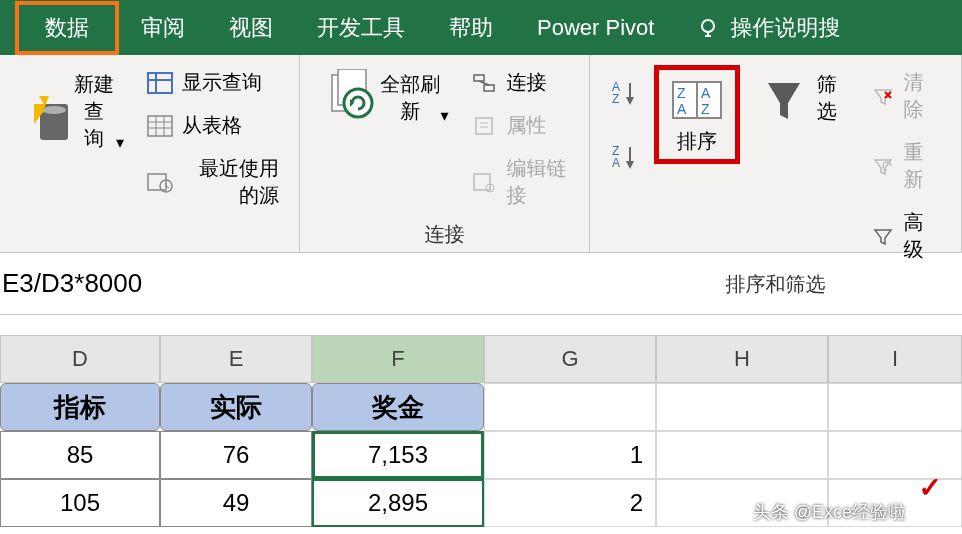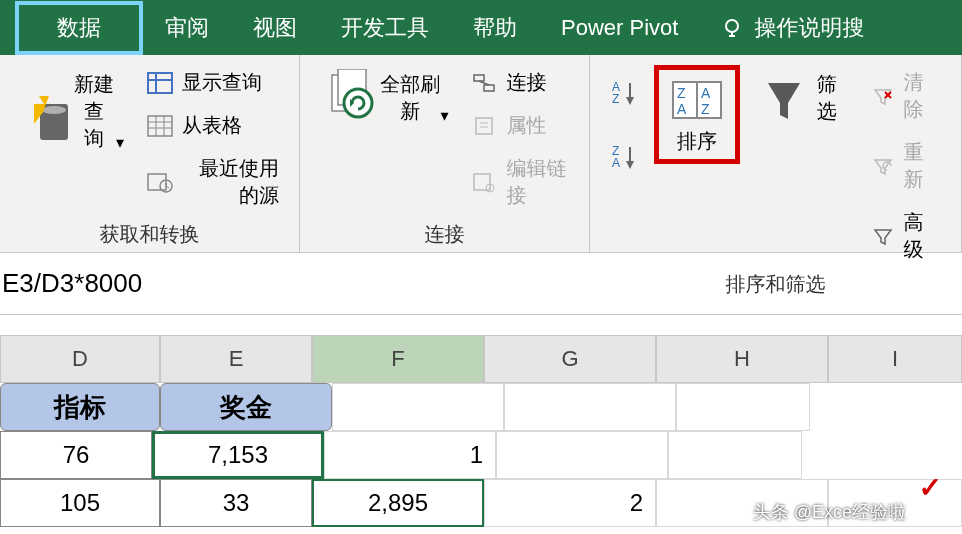--- a/index.html
+++ b/index.html
@@ -1,20 +1,20 @@
 <!DOCTYPE html>
 <html><head>
   <meta charset="utf-8">
   <style>
     * { margin: 0; padding: 0; box-sizing: border-box; }
     body { font-family: "Microsoft YaHei", Arial, sans-serif; background: #fff; width: 962px; height: 534px; overflow: hidden; }
     
     .ribbon-tabs { background: #217346; height: 55px; display: flex; align-items: center; padding-left: 15px; }
     .tab { color: #fff; font-size: 22px; padding: 10px 22px; cursor: pointer; }
-    .tab.active { border: 4px solid #7dd3fc; padding: 8px 38px; }
+    .tab.active { border: 4px solid #f97316; padding: 8px 26px; }
     .help-hint { display: flex; align-items: center; margin-left: 20px; color: #fff; font-size: 22px; }
     .bulb { margin-right: 10px; }
     
     .ribbon-body { background: #f3f2f1; height: 198px; display: flex; border-bottom: 1px solid #c8c6c4; }
     .group { border-right: 1px solid #c8c6c4; display: flex; flex-direction: column; justify-content: space-between; padding: 10px 14px 4px 14px; }
     .group-label { text-align: center; font-size: 20px; color: #333; padding-top: 4px; }
     .group-content { display: flex; align-items: flex-start; flex: 1; }
     
     .big-btn { display: flex; flex-direction: row; align-items: flex-end; padding: 4px 10px; cursor: pointer; }
     .big-btn-label { font-size: 20px; text-align: center; margin-top: 2px; }
@@ -120,21 +120,20 @@
                 <rect x="2" y="4" width="18" height="16" fill="none" stroke="#888" stroke-width="1.5"></rect>
                 <circle cx="20" cy="16" r="6" fill="none" stroke="#888" stroke-width="1.5"></circle>
                 <line x1="20" y1="13" x2="20" y2="16" stroke="#888"></line>
                 <line x1="20" y1="16" x2="23" y2="18" stroke="#888"></line>
               </svg>
             </span>
           <span>最近使用的源</span>
         </div>
       </div>
     </div>
-    <div class="group-label">获取和转换</div>
   </div>
 
   <div class="group" style="width:290px;">
     <div class="group-content">
       <div class="big-btn">
         <span>
           <svg width="56" height="56">
               <rect x="8" y="6" width="28" height="36" fill="#fff" stroke="#888" stroke-width="1.5"></rect>
               <rect x="14" y="0" width="28" height="36" fill="#fff" stroke="#888" stroke-width="1.5"></rect>
               <circle cx="34" cy="34" r="14" fill="#fff" stroke="#217346" stroke-width="3"></circle>
@@ -269,35 +268,37 @@
   <div class="col-headers">
     <div class="col-header col-D">D</div>
     <div class="col-header col-E">E</div>
     <div class="col-header selected col-F">F</div>
     <div class="col-header col-G">G</div>
     <div class="col-header col-H">H</div>
     <div class="col-header col-I">I</div>
   </div>
   <div class="row">
     <div class="cell header col-D">指标</div>
+    <div class="cell header col-E">实际</div>
     <div class="cell header col-F">奖金</div>
     <div class="cell plain col-G"></div>
     <div class="cell plain col-H"></div>
     <div class="cell plain col-I"></div>
   </div>
   <div class="row">
+    <div class="cell col-D">85</div>
     <div class="cell col-E">76</div>
     <div class="cell active col-F">7,153</div>
     <div class="cell plain col-G" style="justify-content:flex-end;padding-right:12px;">1</div>
     <div class="cell plain col-H"></div>
     <div class="cell plain col-I"></div>
   </div>
   <div class="row">
     <div class="cell col-D">105</div>
-    <div class="cell col-E">33</div>
+    <div class="cell col-E">49</div>
     <div class="cell col-F" style="border:2px solid #217346;">2,895</div>
     <div class="cell plain col-G" style="justify-content:flex-end;padding-right:12px;">2</div>
     <div class="cell plain col-H"></div>
     <div class="cell plain col-I"></div>
   </div>
 </div>
 
 <div class="watermark">头条 @Exce经验啦</div>
 <div class="checkmark">✓</div>
 

